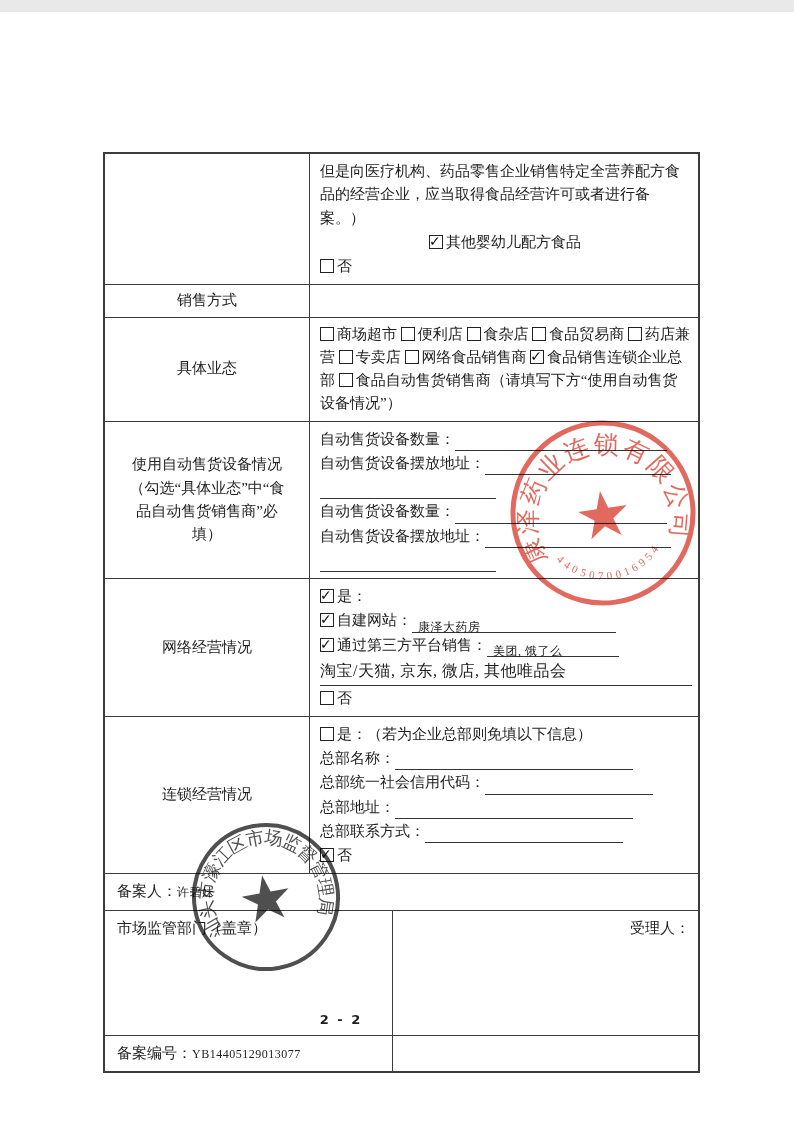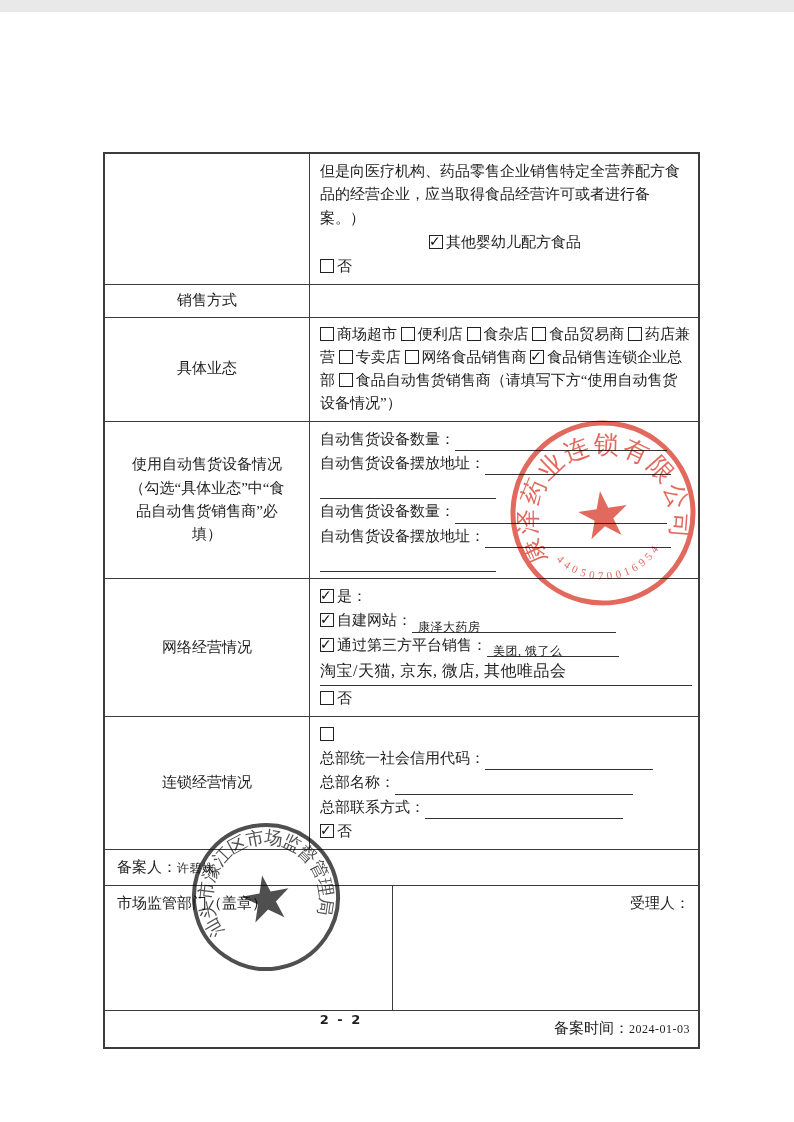--- a/index.html
+++ b/index.html
@@ -105,23 +105,24 @@
         <div class="line indent2"><span class="cb checked"></span><span>自建网站：</span><span class="ul val" style="width:204px">康泽大药房</span></div>
         <div class="line indent2"><span class="cb checked"></span><span>通过第三方平台销售：</span><span class="ul val" style="width:132px">美团, 饿了么</span></div>
         <div class="small-line">淘宝/天猫, 京东, 微店, 其他唯品会</div>
         <div class="line"><span class="cb"></span><span>否</span></div>
       </div>
     </div>
 
     <div class="row">
       <div class="lcell">连锁经营情况</div>
       <div class="rcell">
-        <div class="line"><span class="cb"></span></div>
+        <div class="line"><span class="cb"></span><span>是：（若为企业总部则免填以下信息）</span></div>
+        <div class="line indent3"><span>总部名称：</span><span class="ul" style="width:238px"></span></div>
         <div class="line indent3"><span>总部统一社会信用代码：</span><span class="ul" style="width:168px"></span></div>
-        <div class="line indent3"><span>总部名称：</span><span class="ul" style="width:238px"></span></div>
+        <div class="line indent3"><span>总部地址：</span><span class="ul" style="width:238px"></span></div>
         <div class="line indent3"><span>总部联系方式：</span><span class="ul" style="width:198px"></span></div>
         <div class="line"><span class="cb checked"></span><span>否</span></div>
       </div>
     </div>
 
     <div class="row">
       <div class="fullcell">
         <span>备案人：</span><span class="tiny">许碧妹</span>
       </div>
     </div>
@@ -129,22 +130,22 @@
     <div class="row" style="height:125px">
       <div class="splitL">
         <span>市场监管部门（盖章）</span>
       </div>
       <div class="splitR">
         <span>受理人：</span>
       </div>
     </div>
 
     <div class="row">
-      <div class="splitR">
-        <span>备案时间：</span><span class="tiny">2024-01-03</span>
+      <div class="splitL">
+        <span>备案编号：</span><span class="tiny">YB14405129013077</span>
       </div>
     </div>
 
   </div>
 
   <svg class="stamp stamp-red" width="202" height="202" viewBox="0 0 202 202">
     <circle cx="101" cy="101" r="90" fill="none" stroke-width="5" stroke="#dd4f42"></circle>
     <defs>
       <path id="redArcTop" d="M 40,139 A 68,68 0 1 1 162,139" fill="none"></path>
       <path id="redArcBottom" d="M 48,141 A 66,66 0 0 0 154,141" fill="none"></path>

